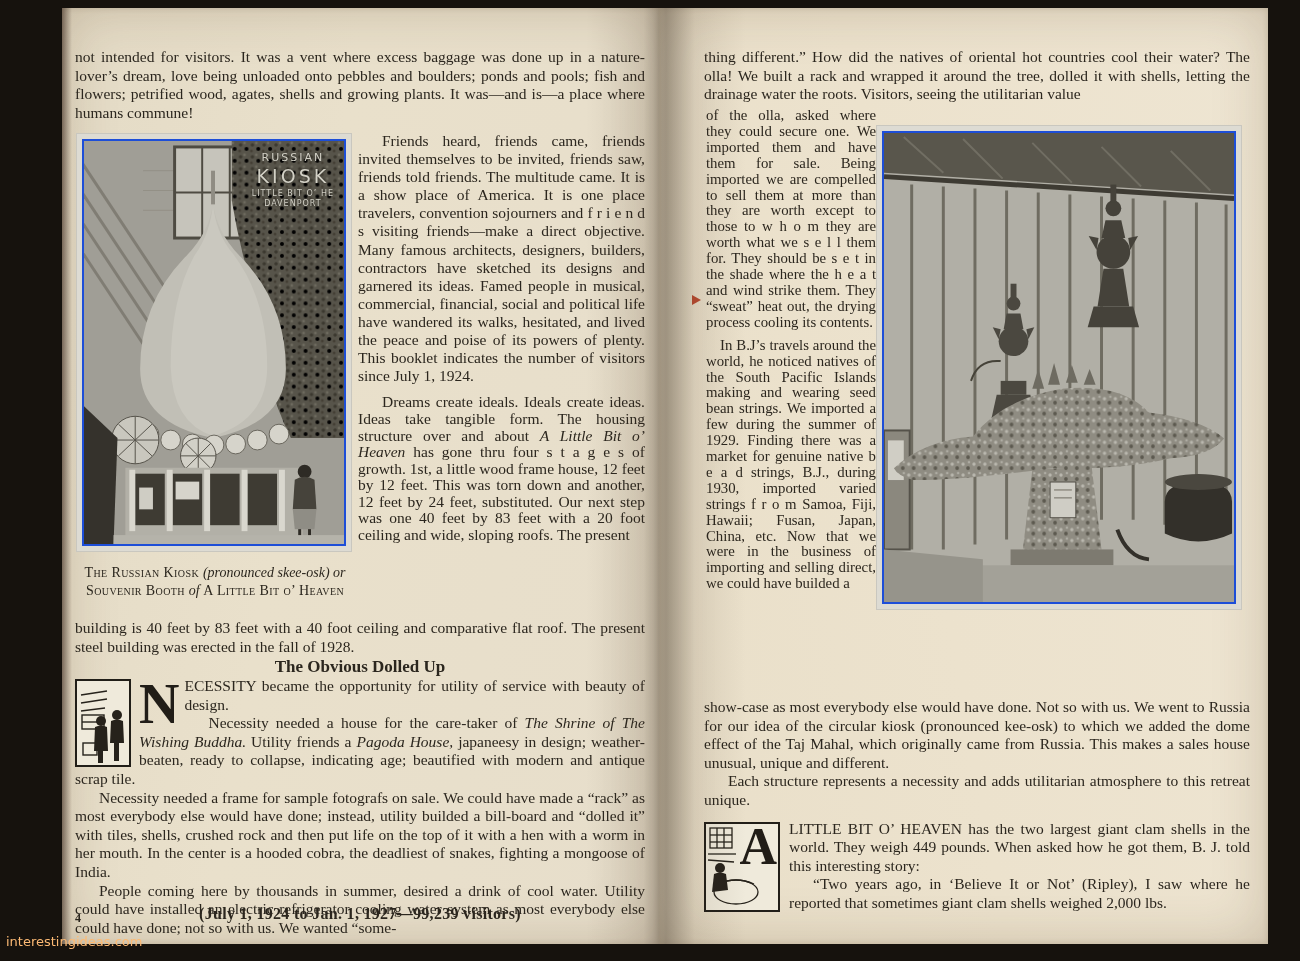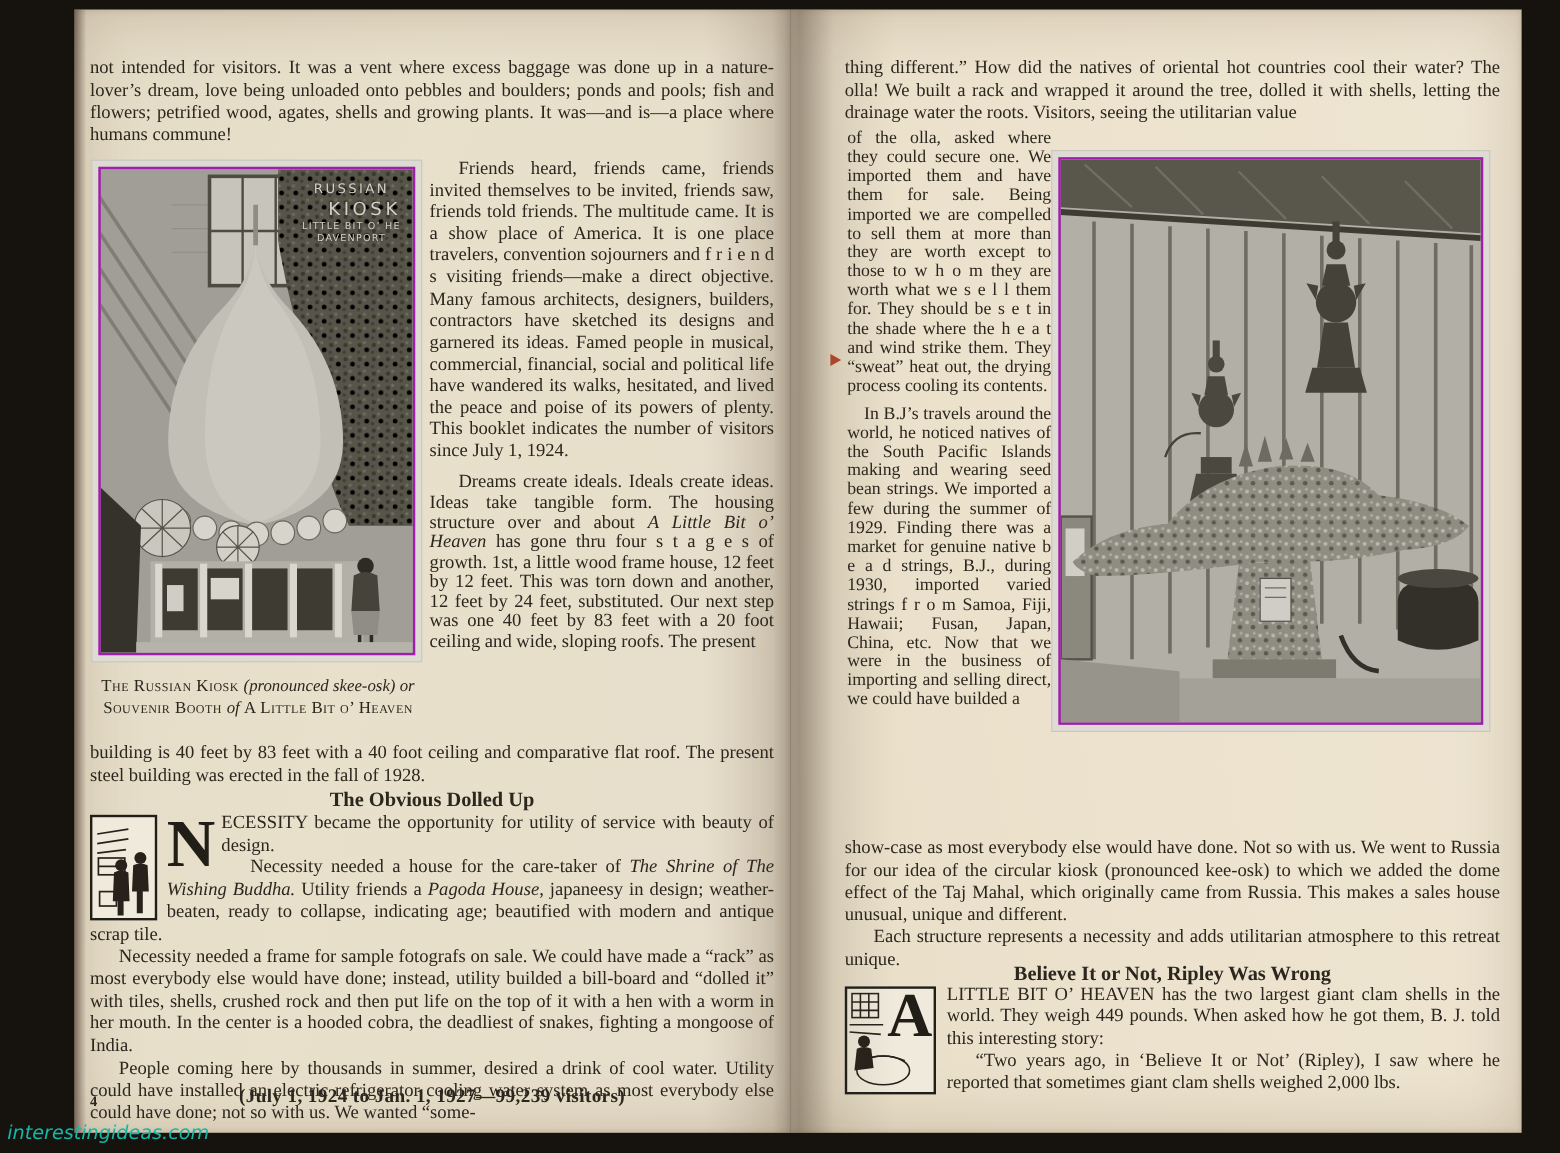--- a/index.html
+++ b/index.html
@@ -16,33 +16,33 @@
   .txt{position:absolute;text-align:justify;font-size:15.5px;line-height:18.5px;}
   .txt p{margin:0;}
   .ind{text-indent:24px;}
   .it{font-style:italic;}
   .sc{font-variant:small-caps;letter-spacing:.4px;}
   .caption{position:absolute;text-align:center;font-size:14px;line-height:17.5px;}
   .heading{position:absolute;text-align:center;font-weight:bold;font-size:17px;}
   .footerline{position:absolute;text-align:center;font-weight:bold;font-size:16px;letter-spacing:.3px;}
   .pagenum{position:absolute;font-size:12px;font-weight:bold;}
   .photo{position:absolute;background:#dddbd3;padding:5px;box-shadow:0 0 0 1px #c9c7bf;}
-  .photo-inner{position:relative;width:100%;height:100%;border:2px solid #a21caf;box-sizing:border-box;overflow:hidden;background:#a8a69e;}
+  .photo-inner{position:relative;width:100%;height:100%;border:2px solid #1d4ed8;box-sizing:border-box;overflow:hidden;background:#a8a69e;}
   .photo-inner svg{display:block;width:100%;height:100%;}
   .sign{position:absolute;top:10px;right:10px;text-align:center;color:#d3d1c6;
         font-family:"DejaVu Sans",sans-serif;line-height:1.25;text-shadow:0 0 2px rgba(0,0,0,.5);}
   .sign .s1{font-size:11px;letter-spacing:2px;}
-  .sign .s2{font-size:15px;letter-spacing:3px;text-align:right;}
+  .sign .s2{font-size:19px;letter-spacing:3px;}
   .sign .s3,.sign .s4{font-size:8px;letter-spacing:1px;text-align:center;}
   .woodcut{float:left;position:relative;background:#efeadb;border:2px solid #211e18;margin:2px 8px 2px 0;}
   .dropcap{float:left;font-weight:bold;color:#211d17;font-size:56px;line-height:50px;padding:2px 5px 0 0;}
   .dropcap-a{position:absolute;right:1px;top:-2px;font-weight:bold;color:#211d17;font-size:52px;line-height:50px;}
   .marker{position:absolute;width:0;height:0;border-top:5px solid transparent;border-bottom:5px solid transparent;}
   #watermark{position:absolute;left:6px;top:934px;font-family:"DejaVu Sans",sans-serif;
-        font-size:16px;color:#14b8a6;font-style:italic;}
+        font-size:13px;color:#fdba74;}
   .colnarrow{font-size:14.8px;line-height:15.9px;}
 </style>
 </head>
 <body>
 
 <div id="scan">
 
   <div class="page" id="page-left">
     <div class="edge-left"></div>
 
@@ -292,21 +292,20 @@
         </svg>
       </div>
     </div>
 
 
     <div class="txt" style="left:45px;top:690px;width:546px;line-height:18.6px;">
       <p>show-case as most everybody else would have done.  Not so with us.  We went to Russia for our idea of the circular kiosk (pronounced kee-osk) to which we added the dome effect of the Taj Mahal, which originally came from Russia.  This makes a sales house unusual, unique and different.</p>
       <p class="ind">Each structure represents a necessity and adds utilitarian atmosphere to this retreat unique.</p>
     </div>
 
-    <div class="heading" style="left:45px;top:794px;width:546px;">Believe It or Not, Ripley Was Wrong</div>
 
     <div class="txt" style="left:45px;top:812px;width:546px;line-height:18.4px;">
       <span class="woodcut" style="width:72px;height:86px;margin-right:9px;">
         <svg viewBox="0 0 72 86">
           <g stroke="#26221b" stroke-width="1.3" fill="none">
             <rect x="4" y="4" width="22" height="20"></rect>
             <line x1="11" y1="4" x2="11" y2="24"></line>
               <line x1="18" y1="4" x2="18" y2="24"></line>
             <line x1="4" y1="11" x2="26" y2="11"></line>
               <line x1="4" y1="18" x2="26" y2="18"></line>

